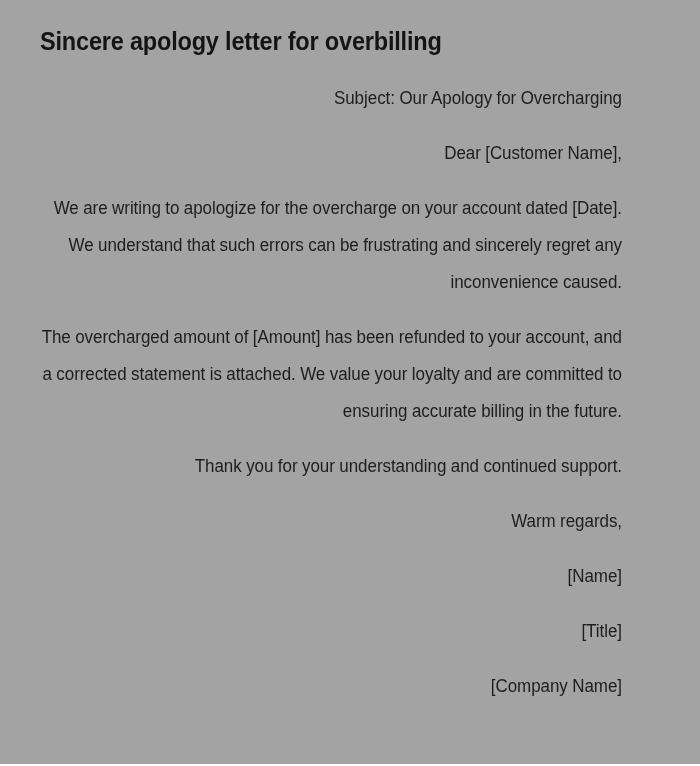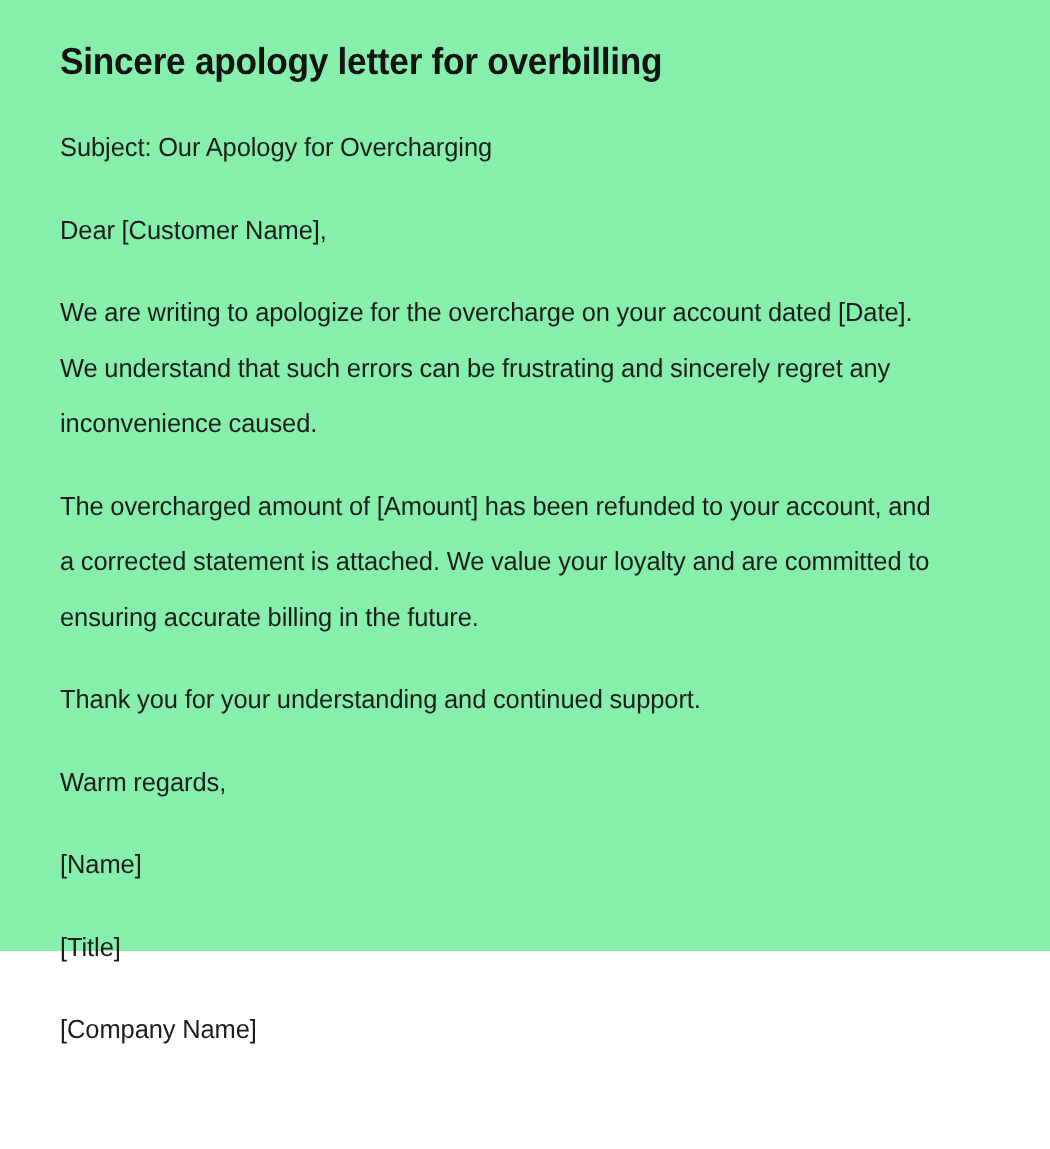--- a/index.html
+++ b/index.html
@@ -11,40 +11,41 @@
   body {
     width: 700px;
     height: 766px;
     overflow: hidden;
     font-family: "Liberation Sans", "DejaVu Sans", sans-serif;
     -webkit-font-smoothing: antialiased;
   }
   .page {
     box-sizing: border-box;
     width: 700px;
-    height: 634px;
-    background: #86efac;
+    height: 764px;
+    background: #a3a3a3;
     padding: 25px 60px 0 40px;
   }
   .letter-title {
     margin: 0;
     padding: 0;
     font-size: 25px;
     line-height: 32px;
     font-weight: 700;
     letter-spacing: -0.2px;
     color: #141414;
     font-stretch: condensed;
     transform: scaleX(0.94);
     transform-origin: left center;
     white-space: nowrap;
   }
   .letter-body {
     margin: 0;
     padding: 0;
+    text-align: right;
   }
   .para {
     margin: 0;
     padding: 0;
     font-size: 17.5px;
     line-height: 37px;
     font-weight: 400;
     color: #1d1d1d;
     letter-spacing: -0.05px;
     max-width: 600px;

